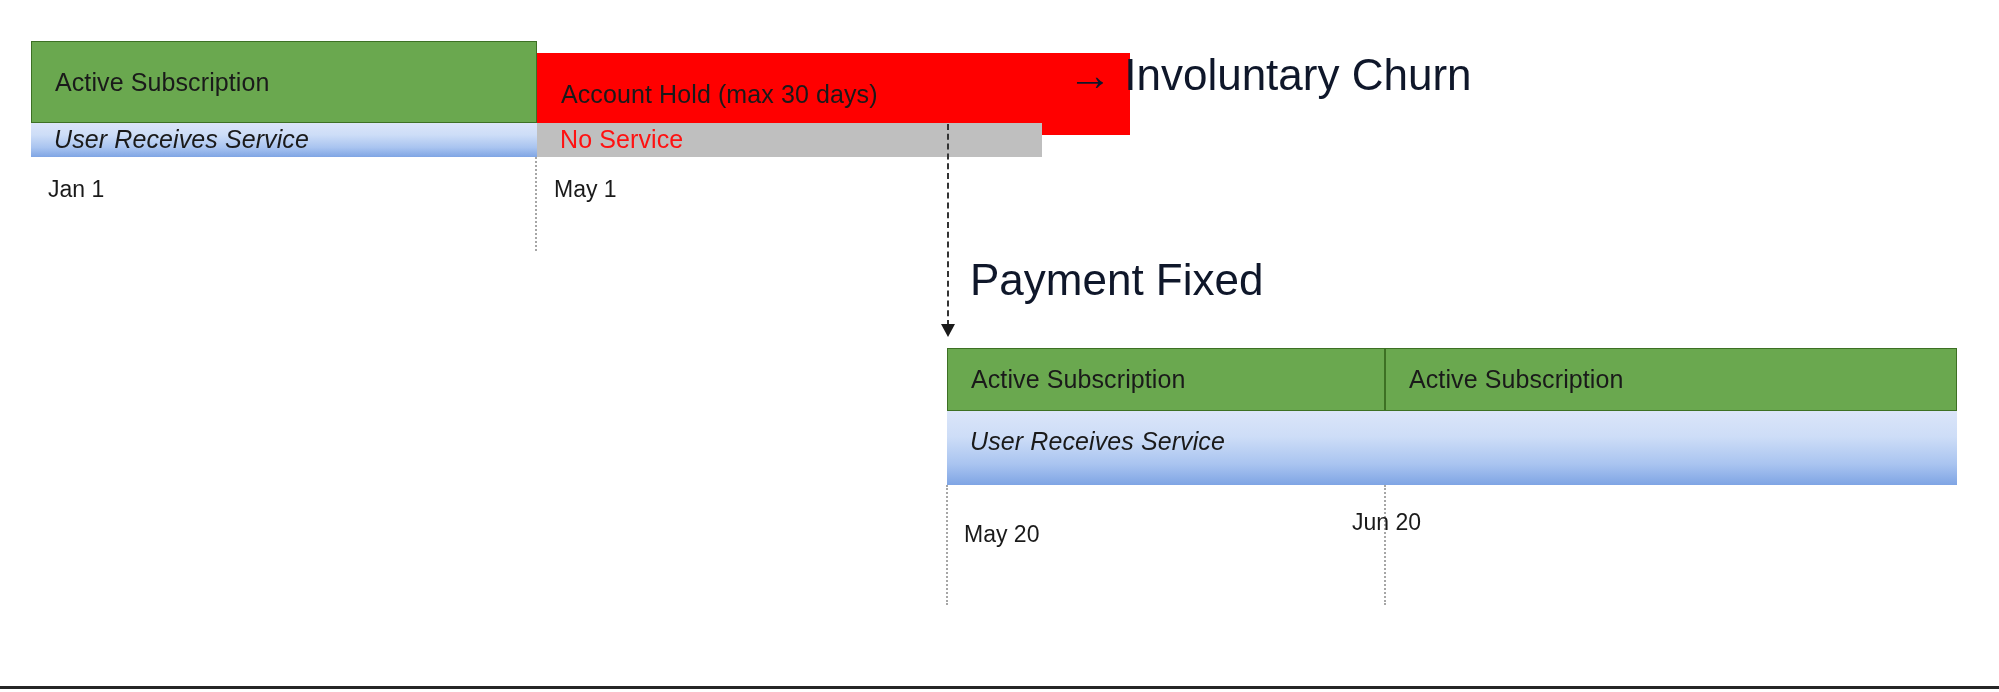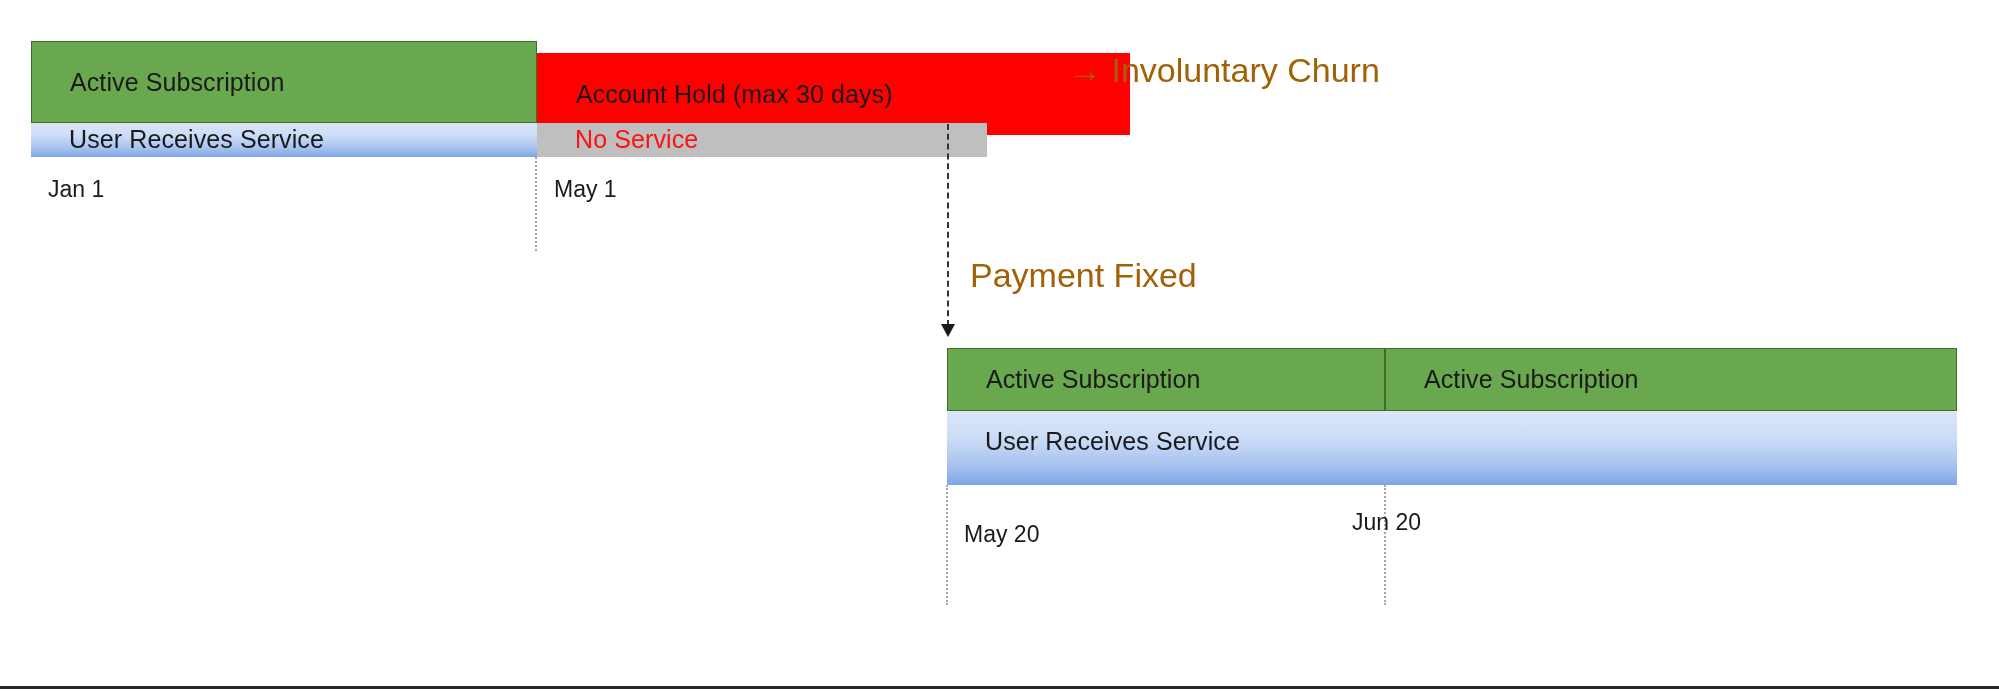--- a/index.html
+++ b/index.html
@@ -26,36 +26,36 @@
     position: absolute;
     box-sizing: border-box;
     display: flex;
     align-items: center;
     white-space: nowrap;
   }
   .bar-label {
     font-size: 25px;
     line-height: 1;
     color: #1a1a1a;
-    padding-left: 12px;
+    padding-left: 23px;
     letter-spacing: .1px;
-    margin-left: 26px;
   }
 
   .bar-green {
     background: #6aa84f;
     border: 1px solid #3d7024;
   }
   .bar-red {
     background: #ff0000;
     border: 1px solid #ff0000;
   }
   .bar-blue {
     background: linear-gradient(to bottom, #dbe5f9 0%, #cdddf7 35%, #a9c4f0 72%, #7fa5e4 100%);
     border: 0;
+    font-style: italic;
   }
   .bar-gray {
     background: #bfbfbf;
     border: 0;
   }
   .label-red {
     color: #ff1111;
   }
 
   
@@ -83,22 +83,22 @@
     width: 0;
     height: 0;
     border-left: 7px solid transparent;
     border-right: 7px solid transparent;
     border-top: 13px solid #1a1a1a;
   }
 
   
   .annotation {
     position: absolute;
-    font-size: 34px;
-    color: #a16207;
+    font-size: 44px;
+    color: #0f172a;
     line-height: 1;
     white-space: nowrap;
   }
 
   
   .bottom-rule {
     position: absolute;
     left: 0;
     right: 0;
     height: 3px;
@@ -115,21 +115,21 @@
   </div>
 
   <div class="bar bar-blue" style="left:31px; top:123px; width:506px; height:34px;">
     <span class="bar-label" style="margin-top:-2px;">User Receives Service</span>
   </div>
 
   <div class="bar bar-red" style="left:537px; top:53px; width:593px; height:82px;">
     <span class="bar-label">Account Hold (max 30 days)</span>
   </div>
 
-  <div class="bar bar-gray" style="left:537px; top:123px; width:450px; height:34px;">
+  <div class="bar bar-gray" style="left:537px; top:123px; width:505px; height:34px;">
     <span class="bar-label label-red" style="margin-top:-2px;">No Service</span>
   </div>
 
   <div class="tick-line" style="left:31px; top:157px; height:0px;"></div>
   <div class="tick-label" style="left:48px; top:178px;">Jan 1</div>
 
   <div class="tick-line" style="left:535px; top:157px; height:94px;"></div>
   <div class="tick-label" style="left:554px; top:178px;">May 1</div>
 
   <div class="annotation" style="left:1068px; top:53px;">→ Involuntary Churn</div>

